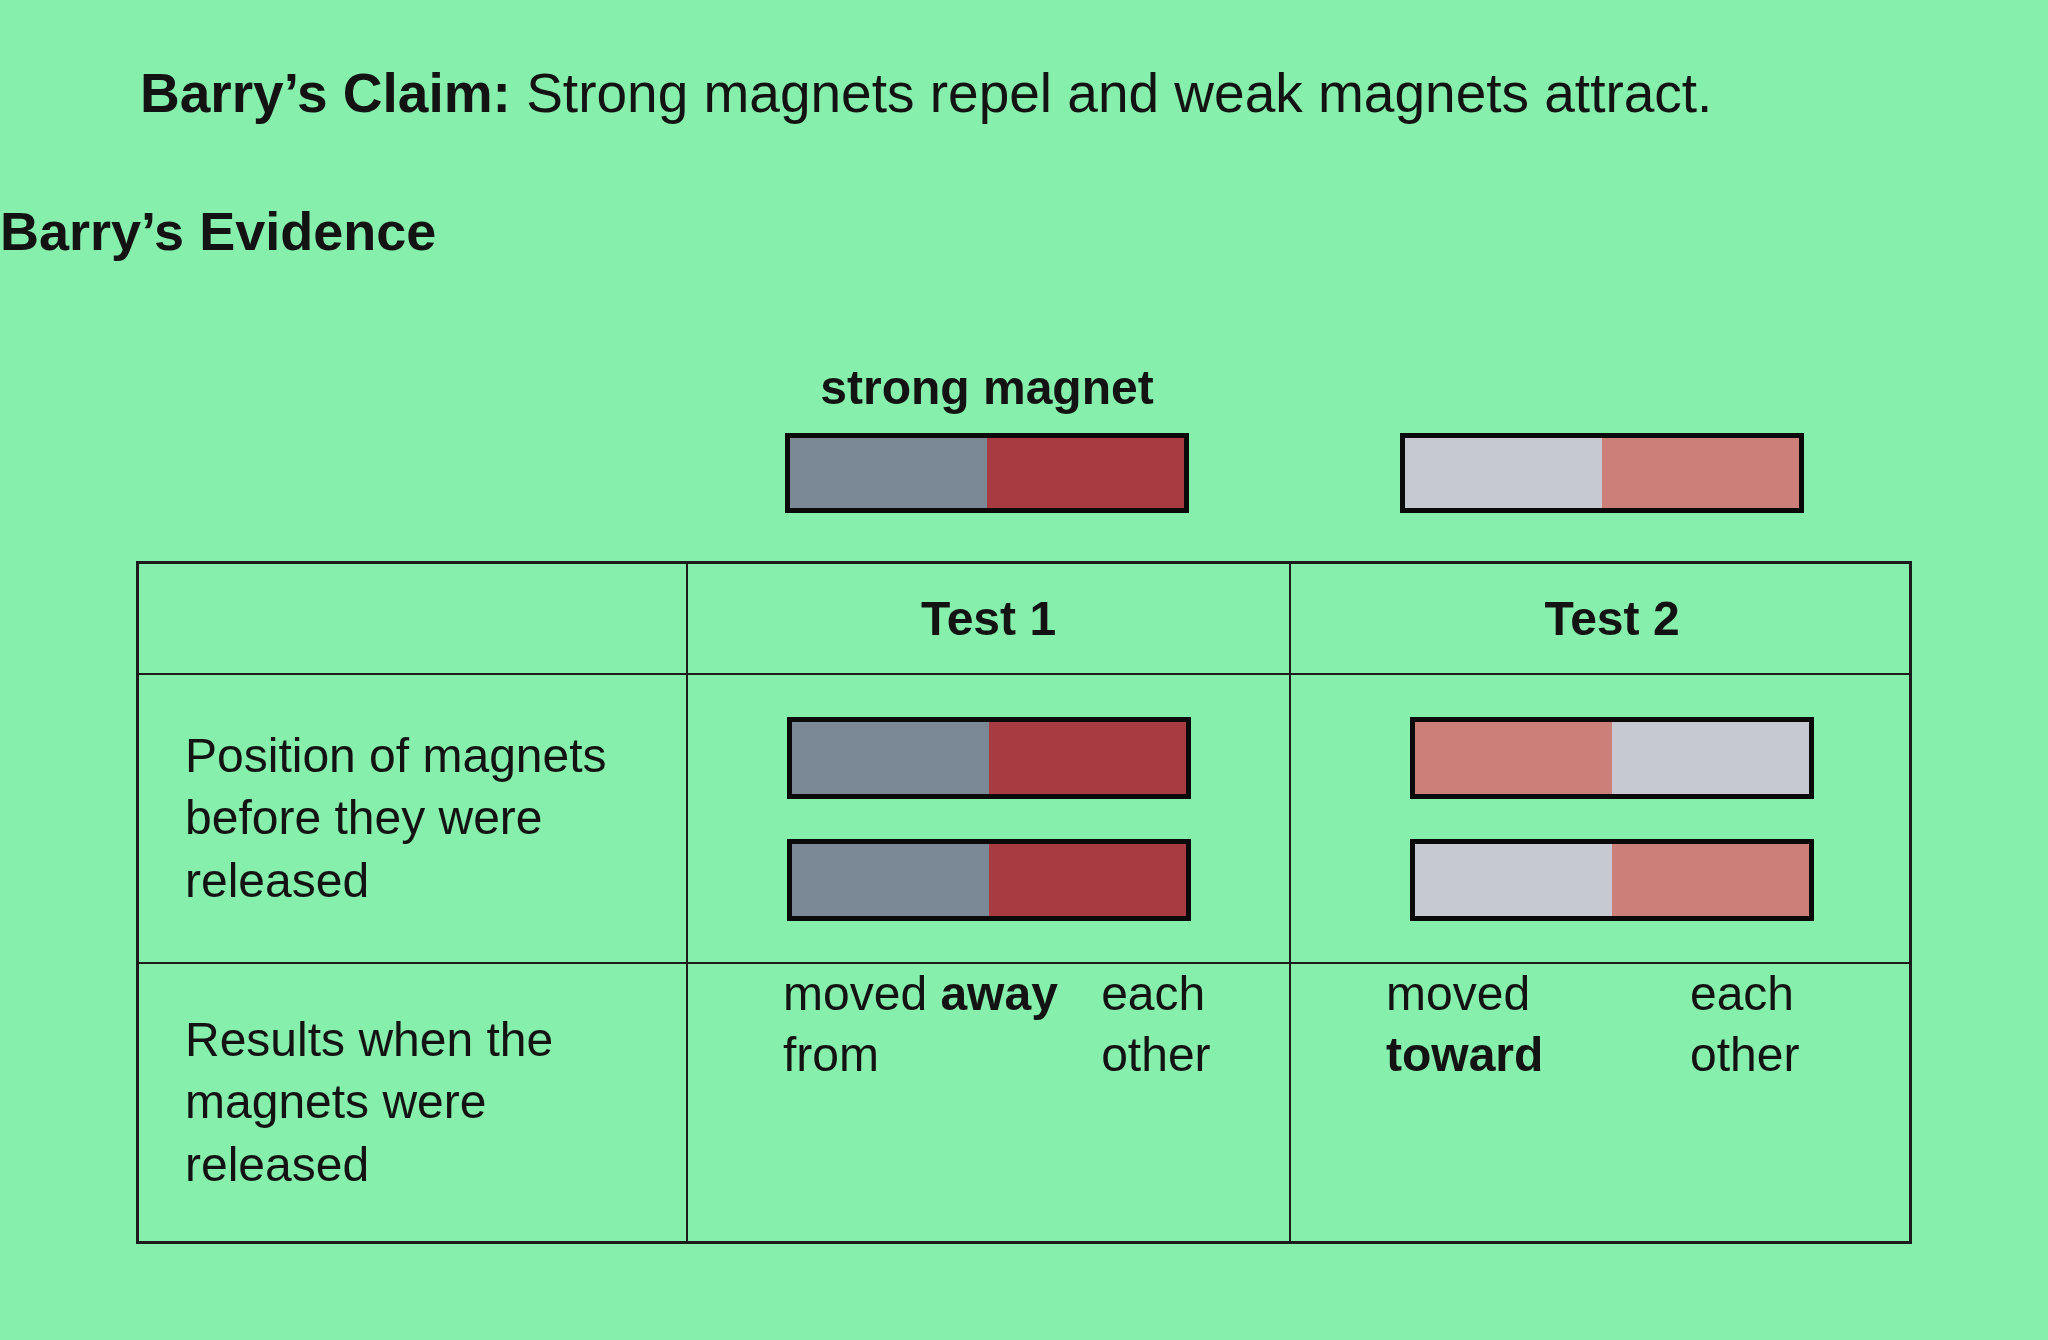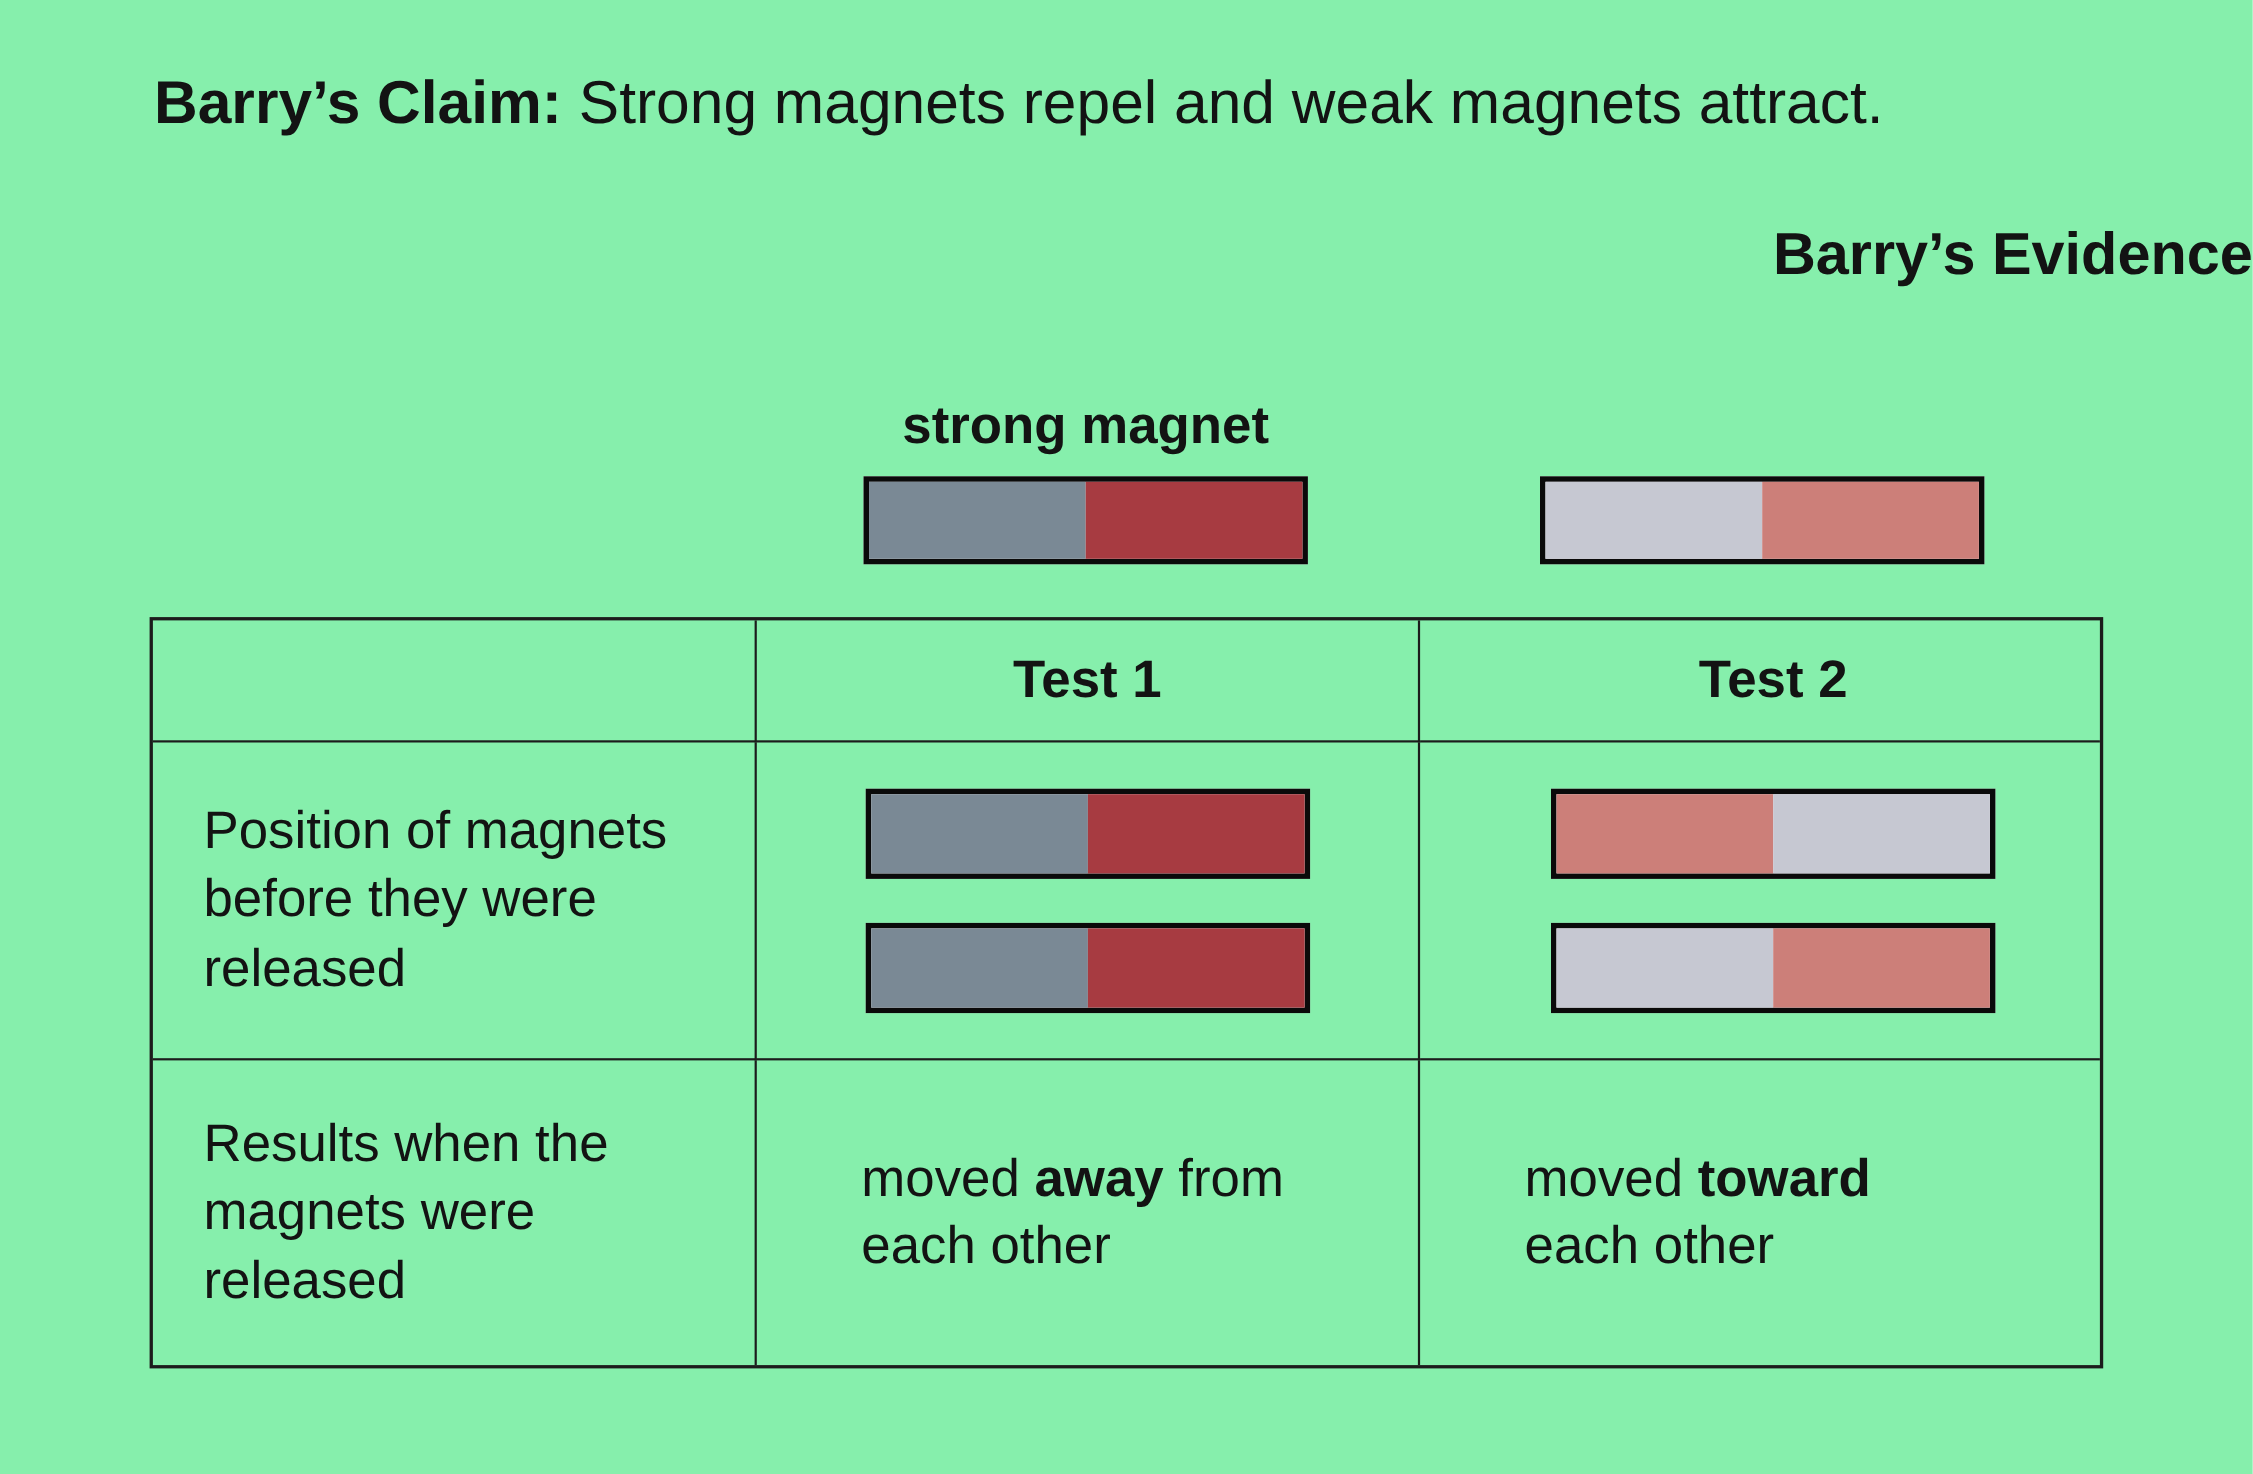--- a/index.html
+++ b/index.html
@@ -20,21 +20,21 @@
     top: 62px;
     font-size: 55px;
     line-height: 1.15;
     white-space: nowrap;
   }
   .evidence-heading {
     position: absolute;
     left: 0;
     top: 200px;
     width: 100%;
-    text-align: right;
+    text-align: left;
     font-size: 54px;
     font-weight: bold;
   }
 
   .legend-label {
     position: absolute;
     top: 360px;
     width: 404px;
     text-align: center;
     font-size: 48px;
@@ -94,21 +94,21 @@
     font-size: 48px;
     line-height: 1.3;
   }
   .cell.magnet-pair {
     flex-direction: column;
     justify-content: center;
     align-items: center;
     gap: 40px;
   }
   .cell.result {
-    flex-direction: column;
+    flex-direction: row;
     justify-content: center;
     padding-left: 95px;
     font-size: 48px;
     line-height: 1.27;
   }
 </style>
 </head>
 <body>
 
 <div class="page">

